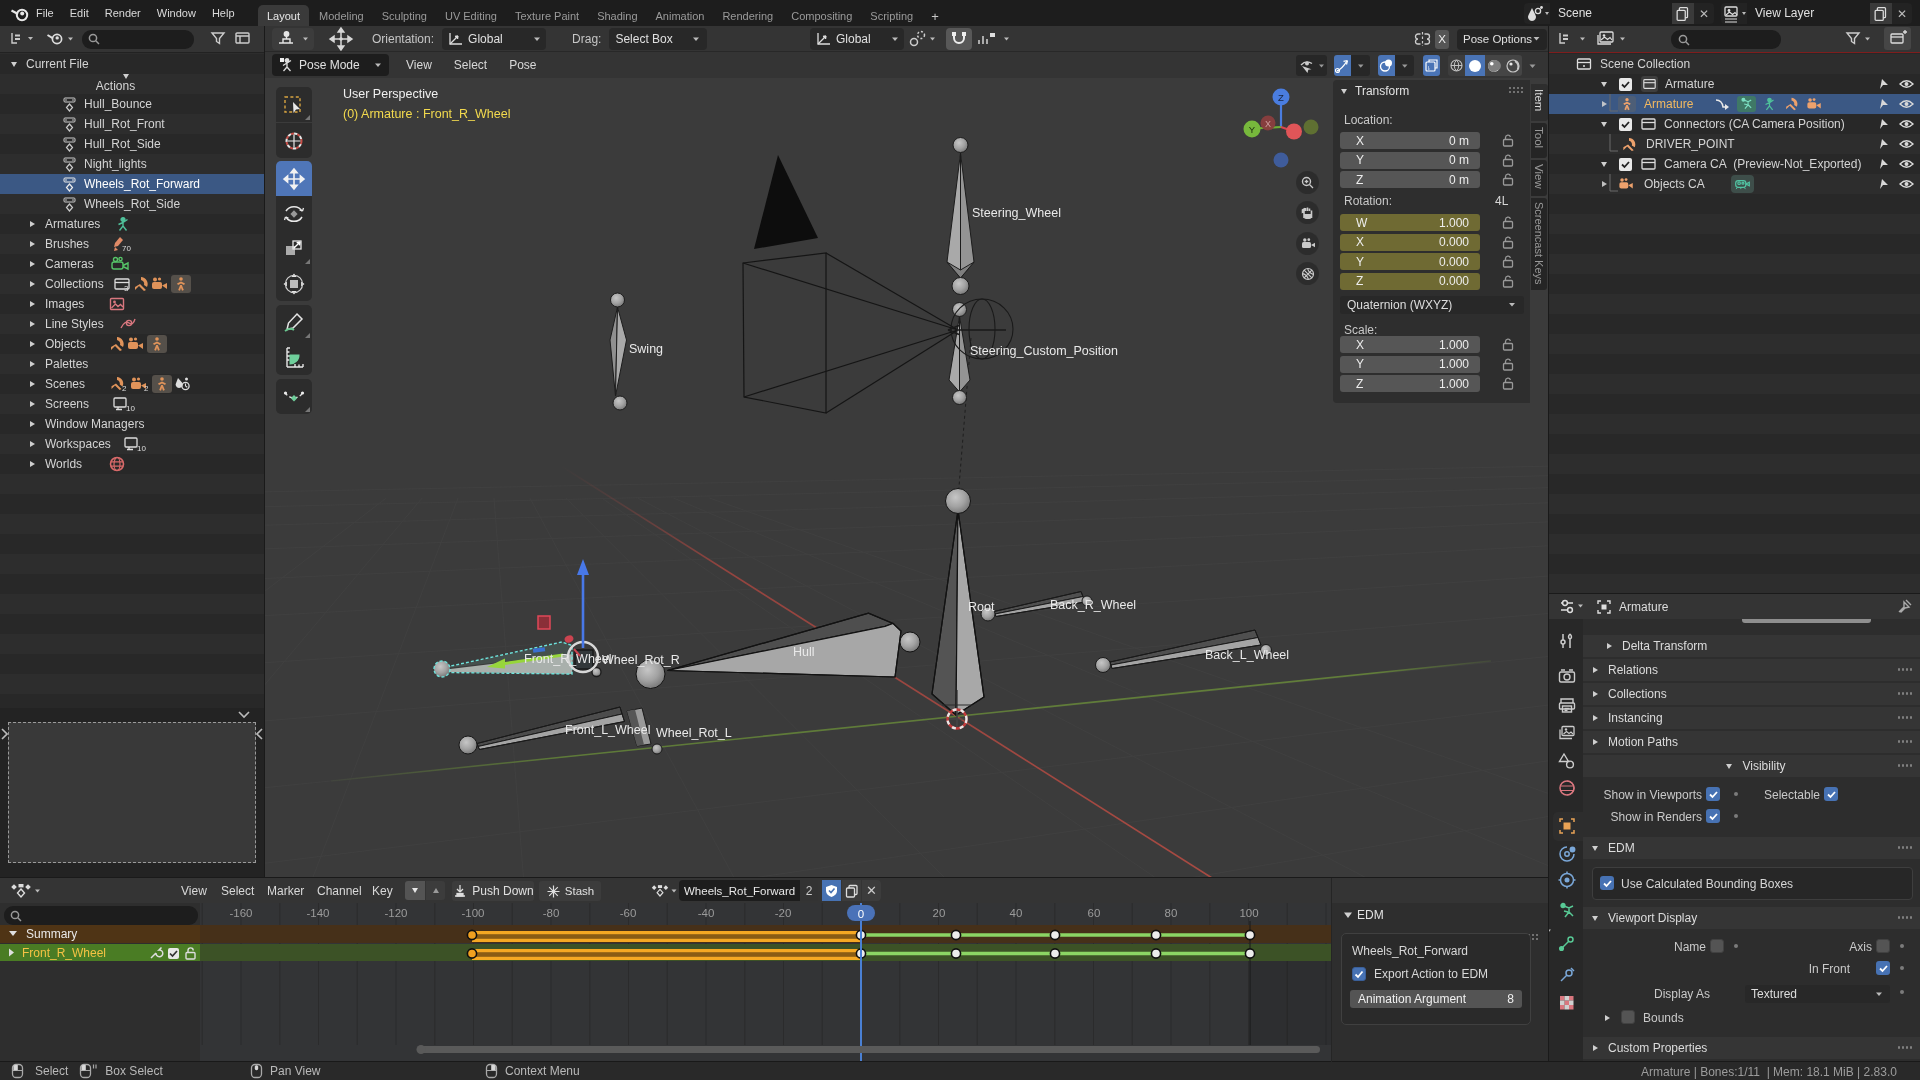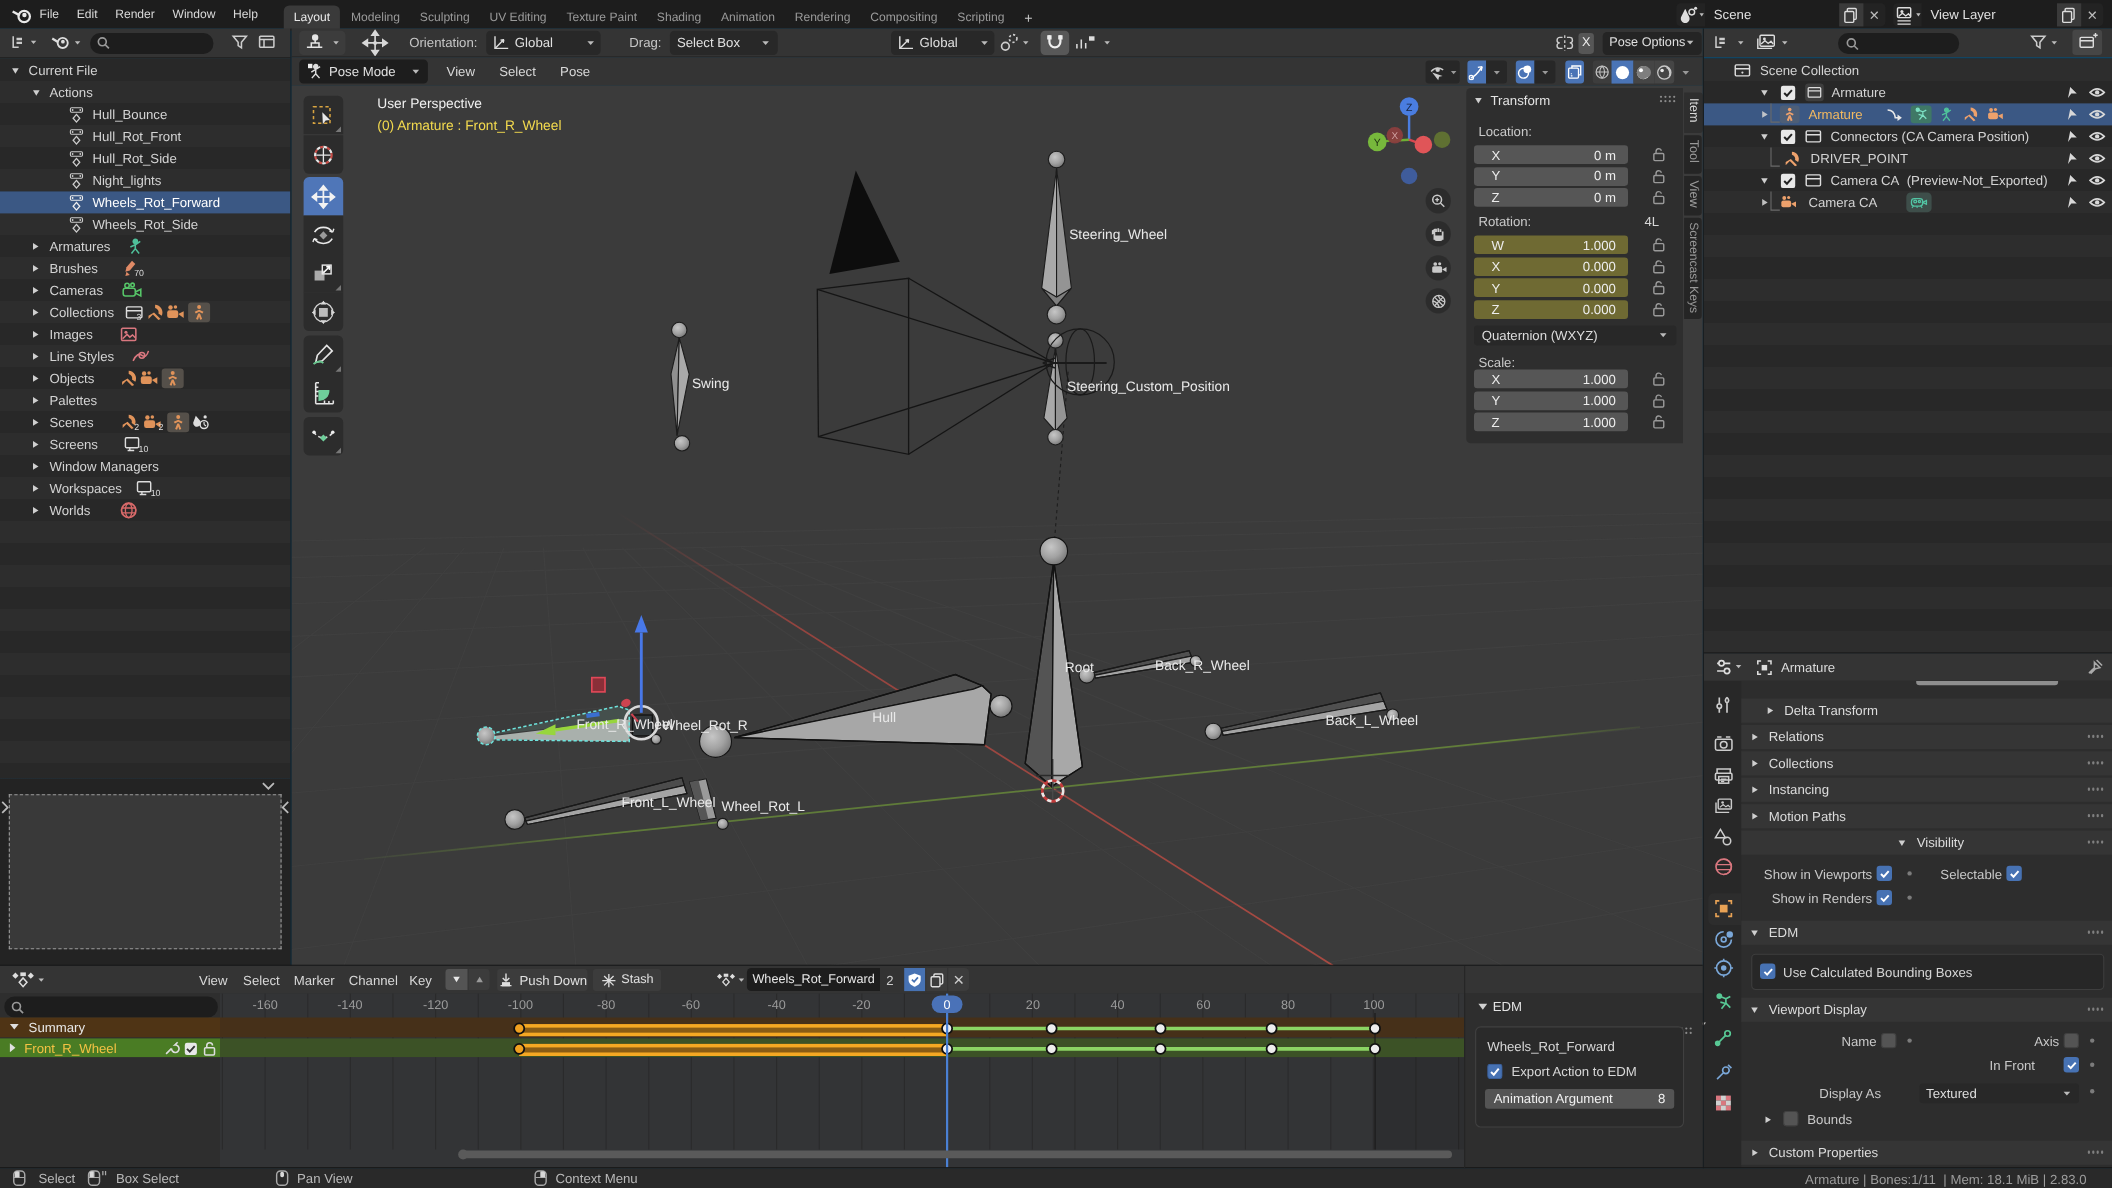--- a/index.html
+++ b/index.html
@@ -1,15 +1,15 @@
 <!DOCTYPE html>
 <html><head><meta charset="utf-8">
 <style>
 html,body{margin:0;padding:0;background:#101010;}
-#root{position:relative;width:1920px;height:1080px;overflow:hidden;background:#0c4a6e;
+#root{position:relative;width:1920px;height:1080px;overflow:hidden;background:#7f1d1d;
  font-family:"Liberation Sans",sans-serif;font-size:12px;color:#d6d6d6;-webkit-font-smoothing:antialiased;}
 .abs{position:absolute;}
 .row{display:flex;align-items:center;}
 svg{display:block;}
 .vtext{writing-mode:vertical-rl;}
 </style></head>
 <body>
 <div id="root">
 
 <div class="abs" id="topbar" style="left:0;top:0;width:1920px;height:26px;background:#1d1d1d;"></div>
@@ -821,21 +821,21 @@
 <style>
  .orow{position:absolute;height:20px;display:flex;align-items:center;color:#d4d4d4;}
  .tri{width:0;height:0;border-left:5px solid #cfcfcf;border-top:3.5px solid transparent;border-bottom:3.5px solid transparent;}
  .trid{width:0;height:0;border-top:5px solid #cfcfcf;border-left:3.5px solid transparent;border-right:3.5px solid transparent;}
 </style>
 <div id="lrows">
   <div class="orow" style="left:0;top:54px;width:264px;">
         <div class="trid" style="margin-left:11px;"></div>
         <div style="margin-left:9px;">Current File</div>
       </div>
-  <div class="orow" style="left:0;top:74px;width:222px;">
+  <div class="orow" style="left:0;top:74px;width:222px;flex-direction:column;">
         <div class="trid" style="margin-left:30px;"></div>
         <div style="margin-left:9px;">Actions</div>
       </div>
   <div class="orow" style="left:0;top:94px;width:264px;">
         <svg style="margin-left:61px" width="17" height="17" viewBox="0 0 17 17">
           <rect x="3" y="2" width="11" height="4" rx="1" fill="none" stroke="#ccc"></rect>
           <circle cx="5" cy="4" r="0.8" fill="#ccc"></circle>
           <circle cx="12" cy="4" r="0.8" fill="#ccc"></circle>
           <path d="M8.5 8 l3 3.5 -3 3.5 -3 -3.5z" fill="none" stroke="#ccc" stroke-width="1.2"></path>
         </svg>
@@ -1209,21 +1209,21 @@
   <div class="orow" style="left:1549px;top:174px;width:371px;">
     <div class="tri" style="margin-left:53px;opacity:.9"></div>
     <svg style="margin-left:10px" width="19" height="16" viewBox="0 0 20 18">
           <g fill="#eda16c">
             <rect x="2" y="7" width="10" height="7" rx="2"></rect>
             <path d="M12 10.5 l5 -2.5 v6 z"></path>
             <circle cx="5" cy="4.5" r="2"></circle>
             <circle cx="9.5" cy="4" r="1.6"></circle>
           </g>
         </svg>
-    <div style="margin-left:8px;">Camera CA</div>
+    <div style="margin-left:8px;">Objects CA</div>
     <div style="margin-left:26px;background:#3e4e4a;border-radius:4px;padding:2px 3px;">
           <svg width="17" height="14" viewBox="0 0 20 16">
             <g fill="none" stroke="#52c5a4" stroke-width="1.4">
               <rect x="2" y="4" width="12" height="8" rx="3"></rect>
               <path d="M14 8 l4 -2 v4z"></path>
               <circle cx="6" cy="7" r="1.5"></circle>
               <circle cx="10.5" cy="7" r="1.2"></circle>
               <path d="M4 12 l-1.5 2 M8 12 v2 M12 12 l1.5 2" stroke-width="1.1"></path>
             </g>
           </svg>

